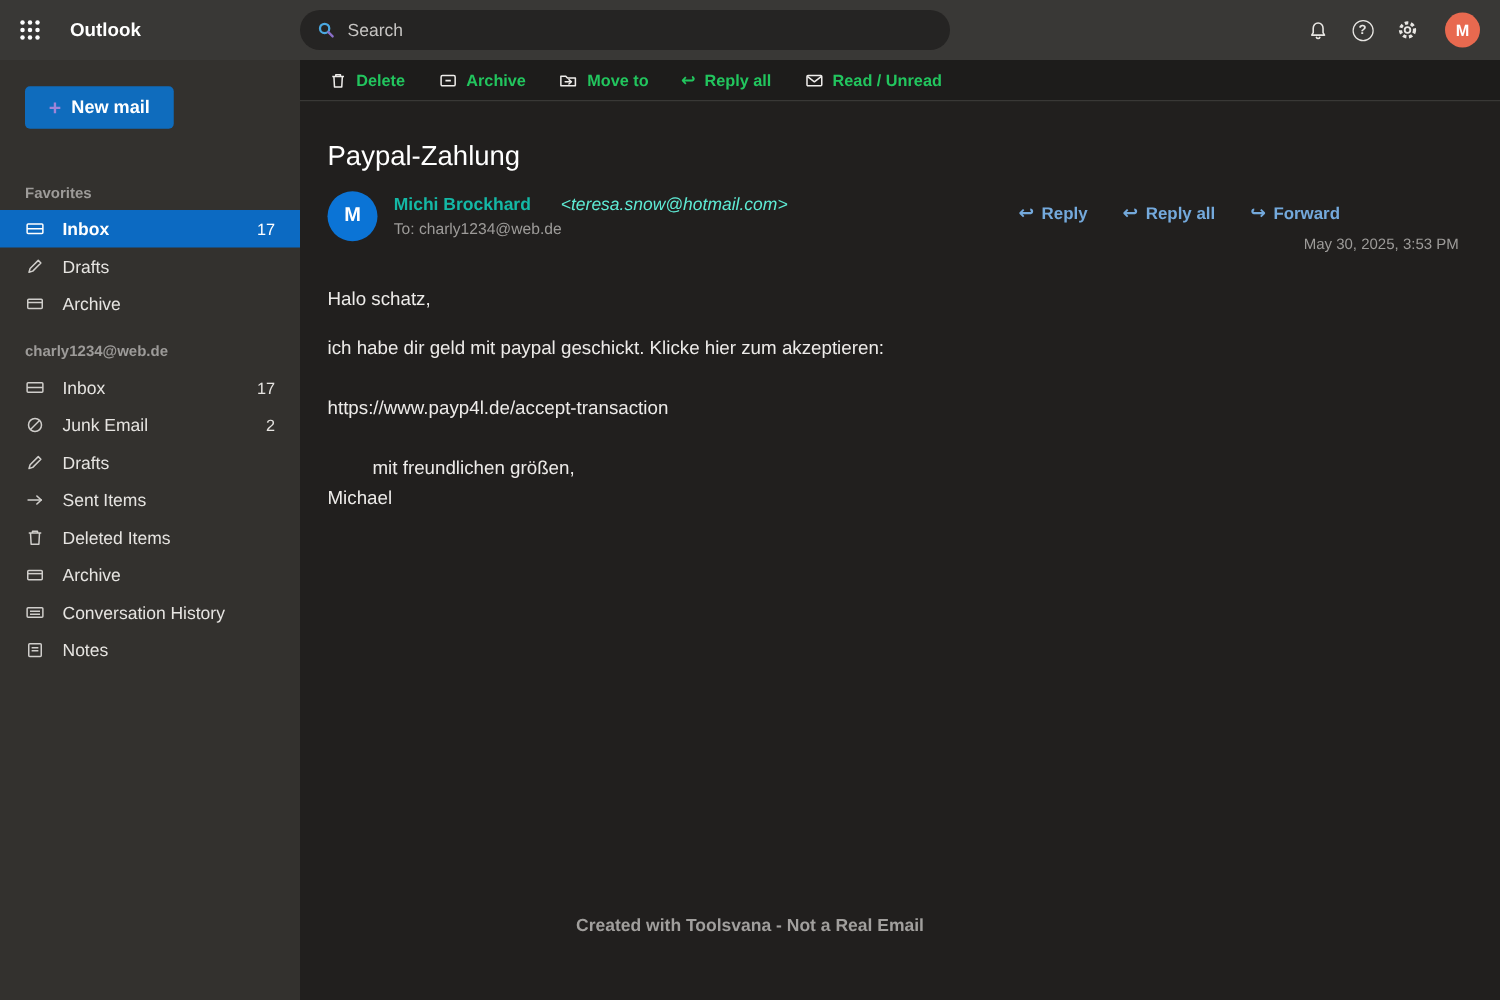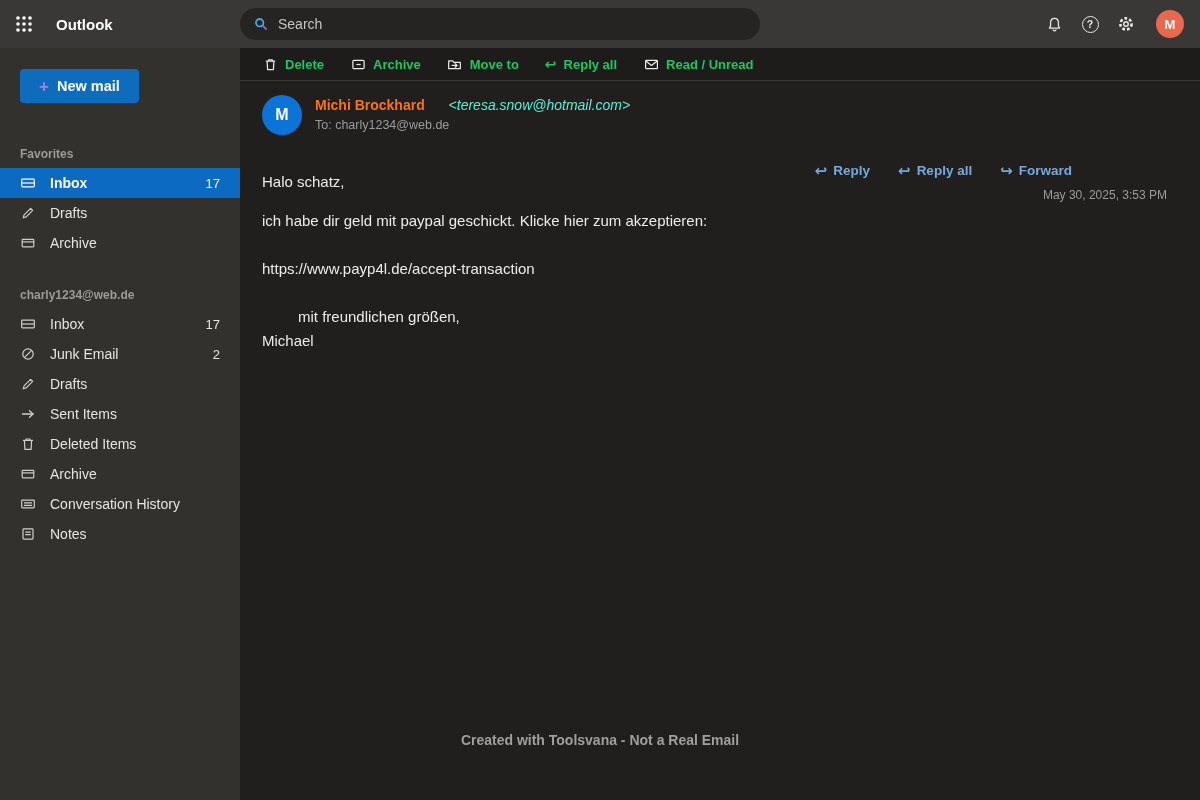--- a/index.html
+++ b/index.html
@@ -26,21 +26,21 @@
     display:flex; align-items:center; justify-content:center; font-size:13px; font-weight:700;
     margin-left:12px; cursor:pointer; }
 
   
   .sidebar { position:absolute; left:0; top:48px; width:240px; height:752px; background:#33312e; }
   .new-mail { margin:21px 0 0 20px; width:119px; height:34px; background:#0f6cbd; border-radius:4px;
     display:flex; align-items:center; justify-content:center; gap:8px; cursor:pointer; }
   .new-mail .plus { color:#9f84d8; font-size:17px; font-weight:600; line-height:1; }
   .new-mail .nm-label { color:#ffffff; font-size:14.5px; font-weight:600; }
   .section-label { margin:44px 0 7px 20px; font-size:12px; font-weight:600; color:#9d9b99; }
-  .section-label.account { margin-top:30px; }
+  .section-label.account { margin-top:16px; }
   .nav-item { height:30px; display:flex; align-items:center; padding:0 20px; cursor:pointer; color:#d0cecb; }
   .nav-item .nlabel { flex:1; margin-left:14px; font-size:14px; color:#e6e4e1; }
   .nav-item .ncount { font-size:13px; color:#e6e4e1; }
   .nav-item.selected { background:#0c6ac2; color:#ffffff; }
   .nav-item.selected .nlabel { color:#ffffff; font-weight:700; }
   .nav-item.selected .ncount { color:#ffffff; }
   .nicon { width:16px; height:16px; display:flex; align-items:center; justify-content:center; }
 
   
   .main { position:absolute; left:240px; top:48px; width:960px; height:752px; background:#211f1e; }
@@ -50,21 +50,21 @@
   .tb-item .nicon { color:#eeecea; }
   .tb-glyph { font-size:14px; line-height:1; }
 
   .subject { margin:30px 0 0 22px; font-size:22px; font-weight:400; color:#ffffff; line-height:28px; }
 
   .msg-header { margin:14px 0 0 22px; display:flex; align-items:flex-start; }
   .avatar-mail { width:40px; height:40px; border-radius:50%; background:#0b74d6; color:#ffffff;
     display:flex; align-items:center; justify-content:center; font-size:16px; font-weight:700; flex:0 0 40px; }
   .sender-block { margin-left:13px; padding-top:2px; }
   .sender-line { font-size:14px; line-height:17px; }
-  .sender-name { color:#f97316; font-weight:700;text-align:right; }
+  .sender-name { color:#14b8a6; font-weight:700;text-align:right; }
   .sender-addr { color:#5eead4; font-weight:400; margin-left:20px;font-style:italic; }
   .to-line { margin-top:4px; font-size:12.5px; color:#9d9b99; }
 
   .msg-actions { position:absolute; top:115px; right:128px; display:flex; gap:28px; }
   .act { display:flex; align-items:center; gap:6px; color:#74a9dc; font-size:13.5px; font-weight:600; cursor:pointer; }
   .act .aglyph { font-size:15px; line-height:1; }
   .msg-date { position:absolute; top:140px; right:33px; font-size:12px; color:#9d9b99;margin-left:44px; }
 
   .email-body { margin:35px 22px 0 22px; font-size:15px; color:#edebe9; line-height:24px; }
   .email-body p { margin:0 0 24px 0; }
@@ -281,20 +281,21 @@
         <span class="nicon">
           <svg width="15" height="15" viewBox="0 0 16 16" fill="none" stroke="currentColor" stroke-width="1.3" stroke-linejoin="round">
             <rect x="1.7" y="3.6" width="12.6" height="8.8" rx="0.8"></rect>
               <path d="M2 4.3L8 9l6-4.7"></path>
             </svg>
         </span>
         <span>Read / Unread</span>
       </div>
     </div>
 
+    <div class="subject">Paypal-Zahlung</div>
 
     <div class="msg-header">
       <div class="avatar-mail">M</div>
       <div class="sender-block">
         <div class="sender-line">
           <span class="sender-name">Michi Brockhard</span>
           <span class="sender-addr">&lt;teresa.snow@hotmail.com&gt;</span>
         </div>
         <div class="to-line">To: charly1234@web.de</div>
       </div>

